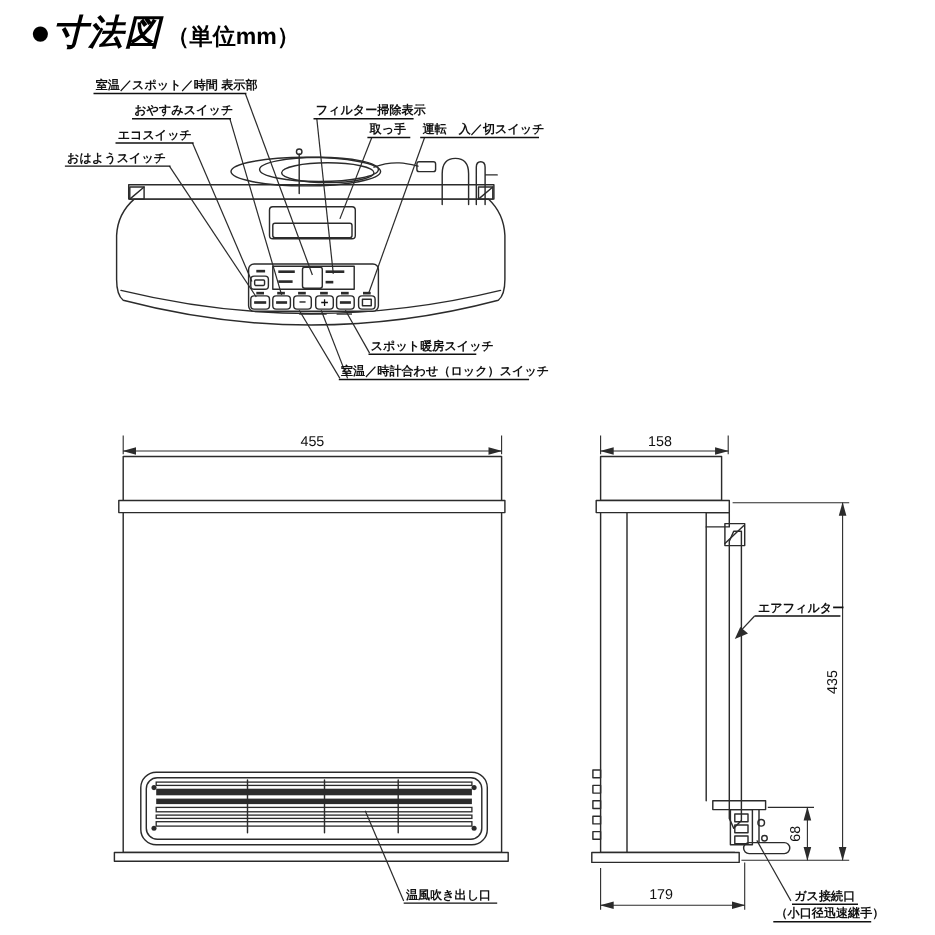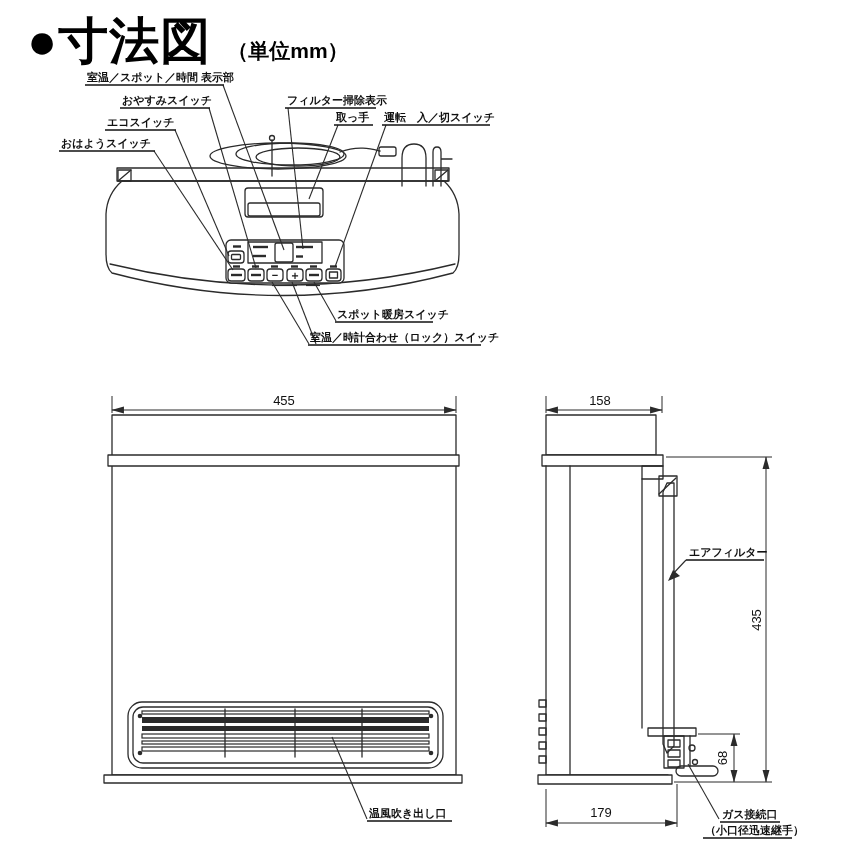--- a/index.html
+++ b/index.html
@@ -1,20 +1,20 @@
 <!DOCTYPE html>
 <html><head>
 <meta charset="utf-8">
 <style>
   html,body{margin:0;padding:0;background:#fff;}
   .page{position:relative;width:850px;height:850px;background:#fff;overflow:hidden;
         font-family:"Liberation Sans","DejaVu Sans",sans-serif;}
   .title{position:absolute;left:27px;top:8px;color:#000;font-weight:bold;white-space:nowrap;}
-  .title .main{font-size:50px;letter-spacing:1px;}
-  .title .unit{font-size:21px;margin-left:16px;}
+  .title .main{font-size:32px;letter-spacing:1px;font-style:italic;}
+  .title .unit{font-size:21px;margin-left:5px;}
   svg{position:absolute;left:0;top:0;}
   svg text{fill:#111;}
   .lbl{font-size:11px;font-weight:bold;}
   .dimtxt{font-size:13px;}
   .ln{stroke:#2b2b2b;stroke-width:1.3;fill:none;stroke-linejoin:round;stroke-linecap:round;}
   .lnw{stroke:#2b2b2b;stroke-width:1.3;fill:#fff;stroke-linejoin:round;}
   .dim{stroke:#2b2b2b;stroke-width:1;fill:none;}
   .lead{stroke:#2b2b2b;stroke-width:1.1;fill:none;}
   .ul{stroke:#111;stroke-width:1.3;}
   .tm{stroke:#2b2b2b;stroke-width:2.4;fill:none;}

